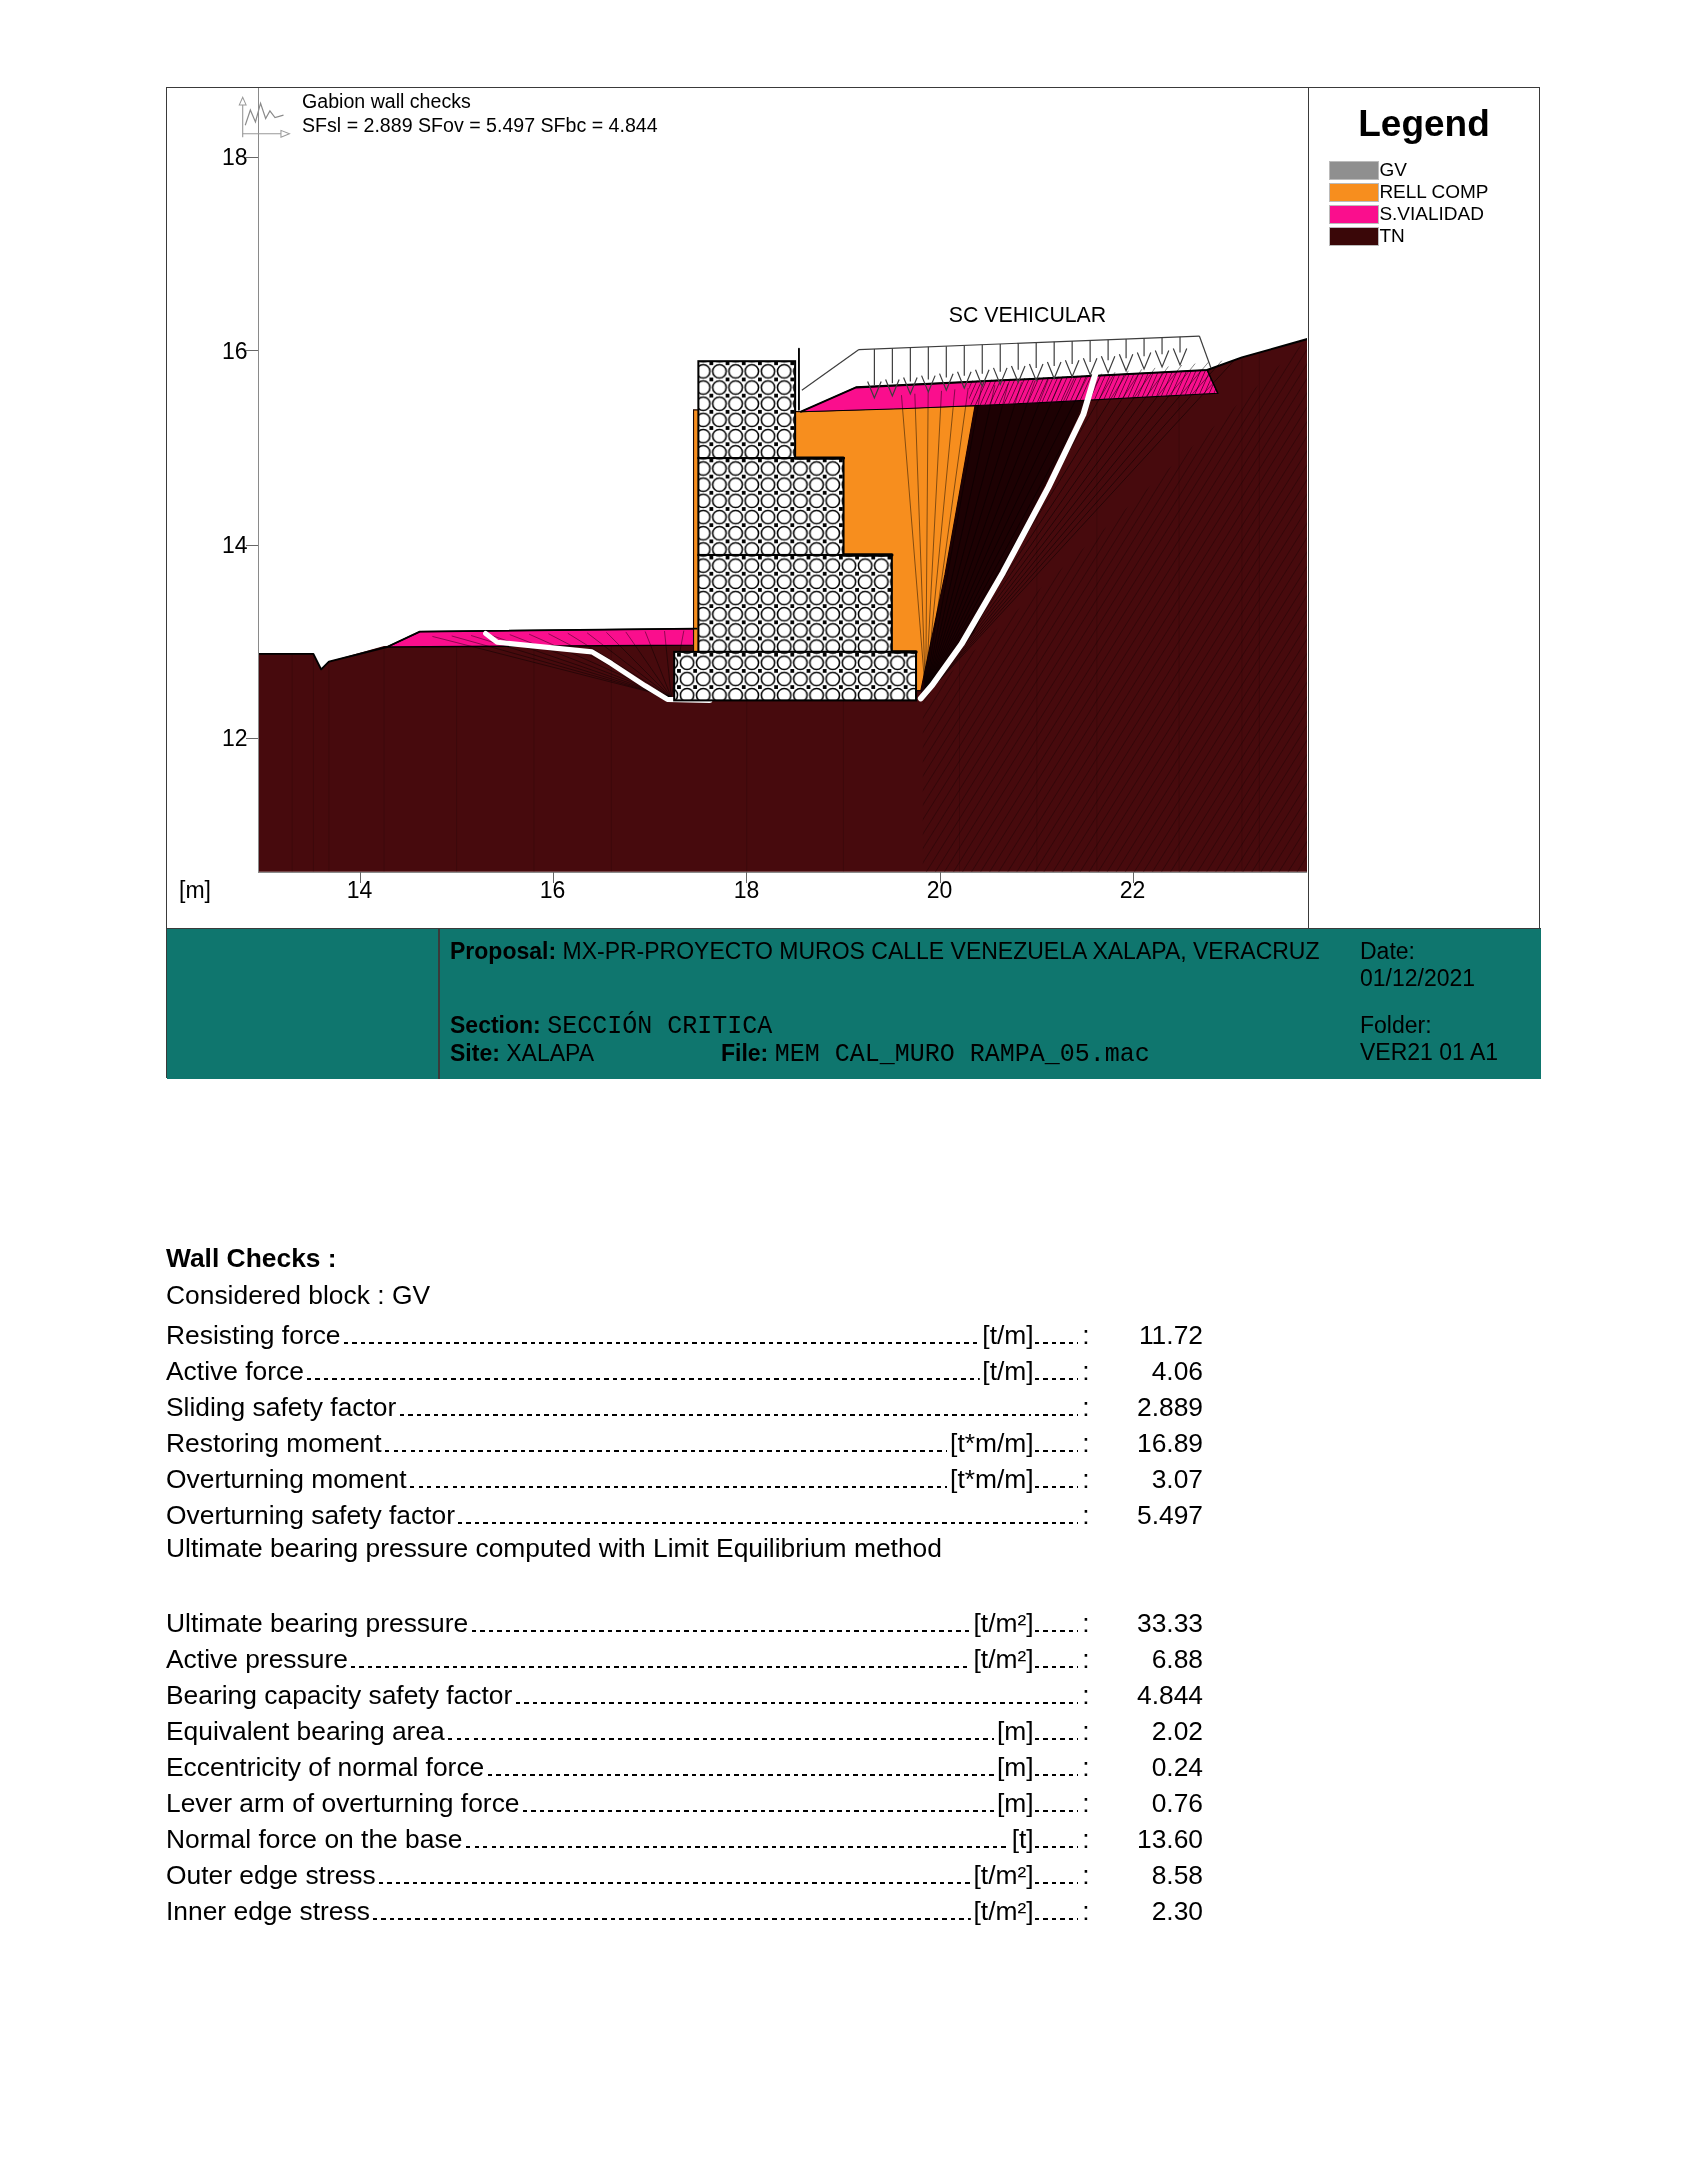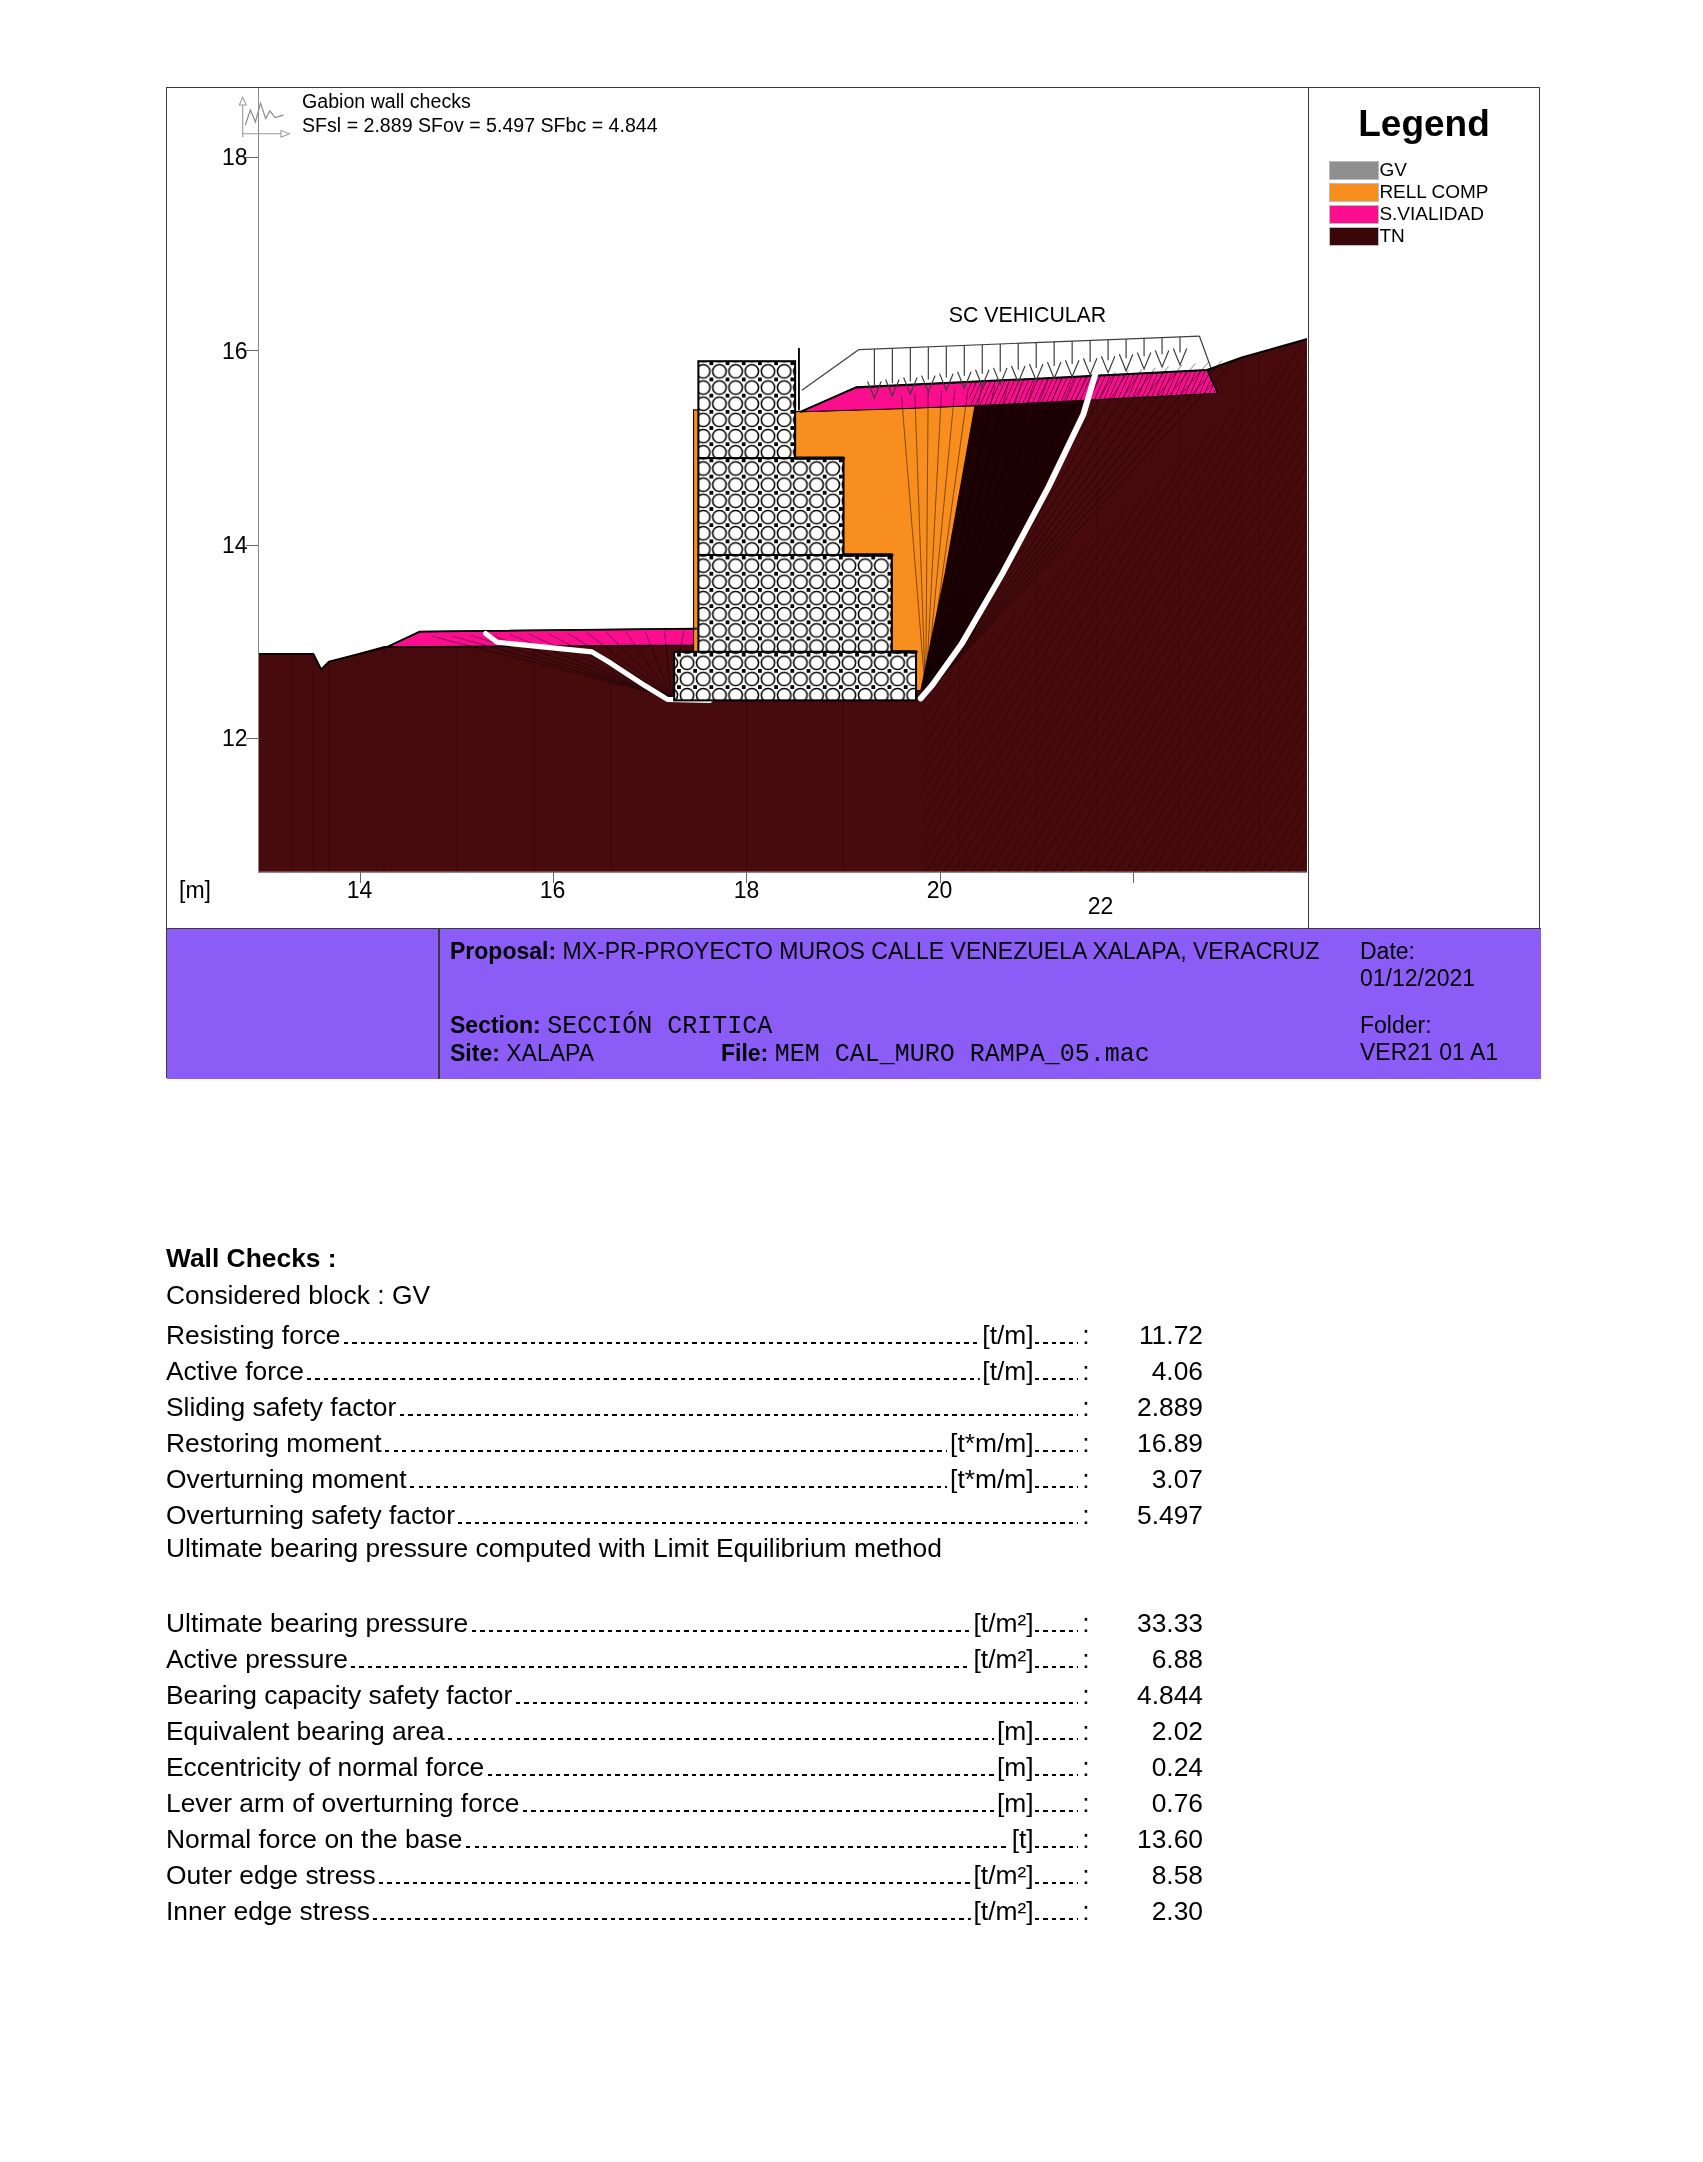--- a/index.html
+++ b/index.html
@@ -22,21 +22,21 @@
   .sc-label{font-family:"Liberation Sans",sans-serif;font-size:25px;fill:#000;}
 
   
   .legend-panel{position:absolute;left:1141px;top:0;width:231px;height:840px;border-left:1.7px solid #3a3a3a;box-sizing:border-box;background:#fff;}
   .legend-title{position:absolute;left:0;top:15.3px;width:100%;text-align:center;font-size:37px;font-weight:bold;}
   .legend-row{position:absolute;left:20.4px;display:flex;align-items:center;height:20.4px;}
   .legend-swatch{width:48px;height:17px;display:inline-block;border:0.9px solid #bbb;}
   .legend-label{font-size:19px;white-space:nowrap;}
 
   
-  .title-block{position:absolute;left:0;top:840px;width:1374px;height:151px;border-top:1.7px solid #3a3a3a;box-sizing:border-box;background:#8b5cf6;}
+  .title-block{position:absolute;left:0;top:840px;width:1374px;height:151px;border-top:1.7px solid #3a3a3a;box-sizing:border-box;background:#0f766e;}
   .tb-divider{position:absolute;left:271px;top:0;width:1.7px;height:100%;background:#3a3a3a;}
   .tb-text{position:absolute;font-size:23px;white-space:nowrap;}
   .tb-bold{font-weight:bold;}
   .tb-mono{font-family:"Liberation Mono",monospace;font-size:25px;}
 
   
   .wall-checks{position:absolute;left:166px;top:1240px;width:1037px;font-size:26.4px;}
   .wc-heading{font-weight:bold;height:37px;line-height:37px;}
   .wc-plain{height:37px;line-height:37px;}
   .wc-note{height:36px;line-height:36px;}
@@ -221,21 +221,21 @@
 
     <div class="xtick-dash" style="left:193px;"></div>
     <div class="xtick-dash" style="left:386px;"></div>
     <div class="xtick-dash" style="left:579px;"></div>
     <div class="xtick-dash" style="left:773px;"></div>
     <div class="xtick-dash" style="left:966px;"></div>
     <div class="xtick-label" style="left:167px;">14</div>
     <div class="xtick-label" style="left:360px;">16</div>
     <div class="xtick-label" style="left:554px;">18</div>
     <div class="xtick-label" style="left:747px;">20</div>
-    <div class="xtick-label" style="left:908px;margin-top:16px;">22</div>
+    <div class="xtick-label" style="left:940px;">22</div>
     <div class="m-label">[m]</div>
 
     <svg class="anno-icon" width="63" height="51" viewBox="0 0 74 60">
       <line x1="9" y1="52" x2="9" y2="10" stroke="#999" stroke-width="1.3"></line>
       <polygon points="5,14 9,5 13,14" fill="#fff" stroke="#999" stroke-width="1.2"></polygon>
       <line x1="9" y1="48" x2="58" y2="48" stroke="#999" stroke-width="1.3"></line>
       <polygon points="54,44 64,48 54,52" fill="#fff" stroke="#999" stroke-width="1.2"></polygon>
       <polyline points="12,38 18,20 24,34 30,12 36,30 41,21 47,29 57,26" fill="none" stroke="#8a8a8a" stroke-width="1.4"></polyline>
     </svg>
     <div class="anno-text1">Gabion wall checks</div>

